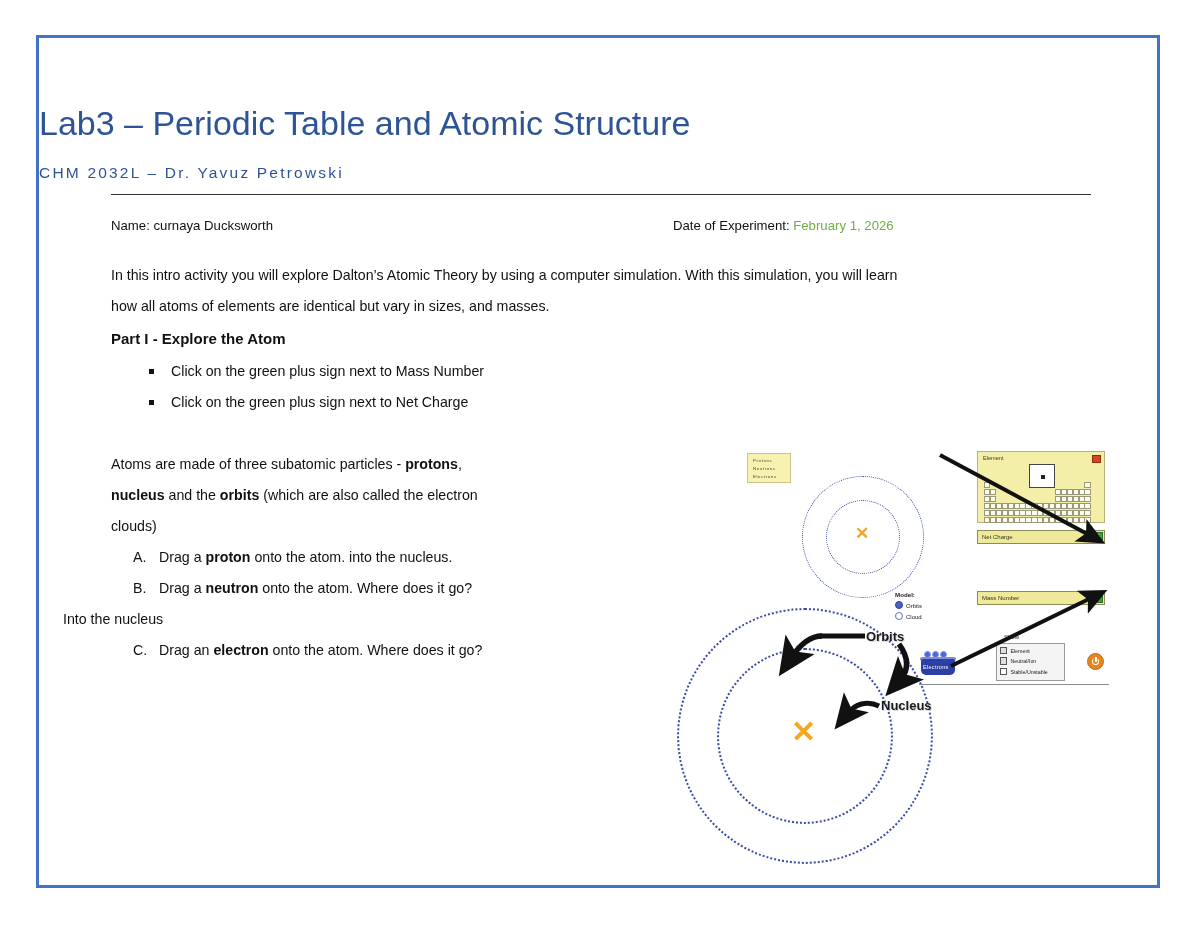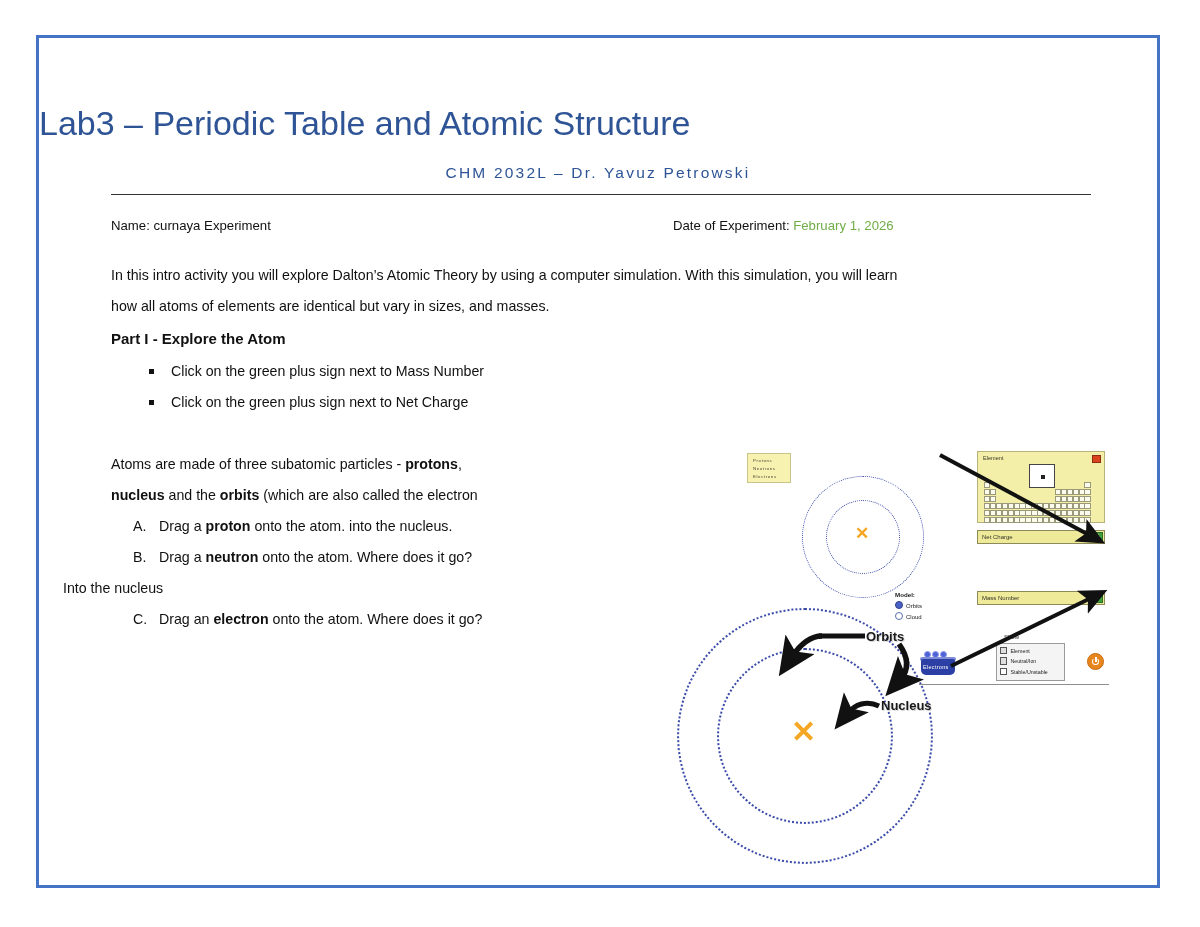--- a/index.html
+++ b/index.html
@@ -30,21 +30,20 @@
     text-align: left;
     color: #2E5496;
     font-size: 34px;
     font-weight: normal;
     letter-spacing: 0px;
     margin: 0;
     padding-top: 67px;
     line-height: 1.1;
   }
   .doc-subtitle {
-    text-align: center;
     color: #2E5496;
     font-size: 15.5px;
     letter-spacing: 2.2px;
     margin: 0;
     padding-top: 22px;
     font-weight: normal;
   }
   .title-rule {
     position: absolute;
     left: 72px;
@@ -395,21 +394,21 @@
 
 <div id="page">
 
   <h1 class="doc-title">Lab3 – Periodic Table and Atomic Structure</h1>
   <div class="doc-subtitle">CHM 2032L – Dr. Yavuz Petrowski</div>
   <div class="title-rule"></div>
 
   <div class="meta-row">
     <div class="meta-name">
       <span>Name:</span>
-      <span>curnaya Experiment</span>
+      <span>curnaya Ducksworth</span>
     </div>
     <div class="meta-date">
       <span>Date of Experiment:</span>
       <span class="date-value">February 1, 2026</span>
     </div>
   </div>
 
   <div class="body-col">
 
     <p class="para">In this intro activity you will explore Dalton’s Atomic Theory by using a computer simulation.  With this simulation, you will learn</p>
@@ -425,20 +424,21 @@
       <li>
         <span class="sq"></span>
         <span class="wrap2">Click on the green plus sign next to Net Charge</span>
       </li>
     </ul>
 
     <div class="gap"></div>
 
     <p class="para narrow"><span>Atoms are made of three subatomic particles - </span><b>protons</b><span>,</span></p>
     <p class="para narrow"><b>nucleus</b><span> and the </span><b>orbits</b><span> (which are also called the electron</span></p>
+    <p class="para narrow">clouds)</p>
 
     <ol class="alpha">
       <li>
         <span class="marker">A.</span><span>Drag a </span><b>proton</b><span> onto the atom.  into the nucleus.</span>
       </li>
       <li>
         <span class="marker">B.</span><span>Drag a </span><b>neutron</b><span> onto the atom.  Where does it go?</span>
       </li>
     </ol>
     <p class="para answer-line" style="margin-left:-48px">Into the nucleus</p>

